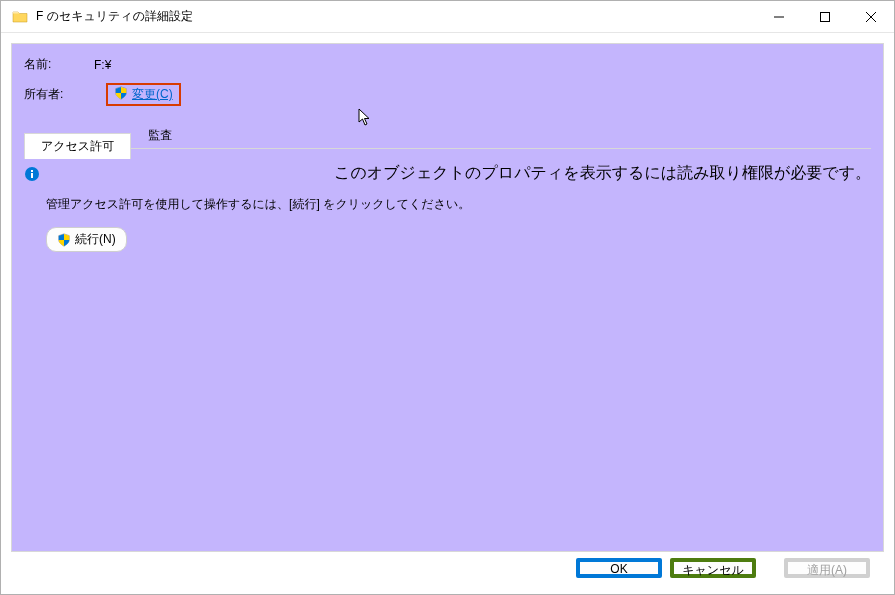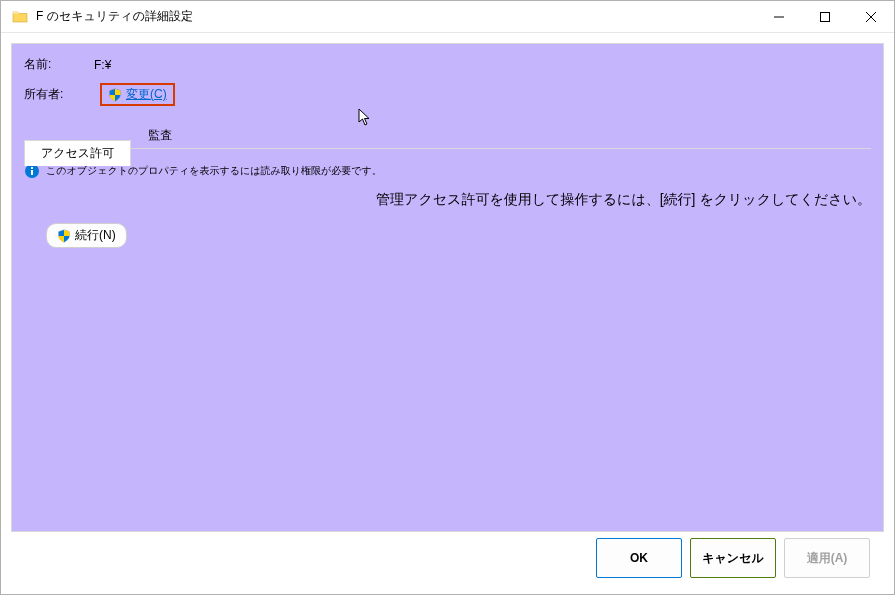--- a/index.html
+++ b/index.html
@@ -9,35 +9,35 @@
     .titlebar-icon { width: 16px; height: 16px; margin-right: 8px; }
     .titlebar-title { font-size: 12px; flex: 1; color: #000; }
     .win-controls { display: flex; }
     .win-btn { width: 46px; height: 32px; display: flex; align-items: center; justify-content: center; cursor: pointer; }
     .win-btn svg { width: 10px; height: 10px; }
     .outer-panel { flex: 1; padding: 10px 10px 6px 10px; display: flex; flex-direction: column; }
     .inner-panel { flex: 1; border: 1px solid #d8d8d8; background: #c4b5fd; padding: 12px 12px 6px 12px; position: relative; display: flex; flex-direction: column; }
     .row { display: flex; align-items: center; margin-bottom: 10px; font-size: 12px; }
     .row-label { width: 70px; color: #000; }
     .row-value { color: #000; }
-    .change-link { display: inline-flex; align-items: center; border: 2px solid #d83b01; padding: 1px 6px; margin-left: 6px; cursor: pointer; }
+    .change-link { display: inline-flex; align-items: flex-start; border: 2px solid #d83b01; padding: 1px 6px; margin-left: 12px; cursor: pointer; }
     .change-link span { color: #0066cc; text-decoration: underline; font-size: 12px; }
     .shield-spacer { width: 14px; height: 14px; margin-right: 4px; display: inline-block; }
     .tabs { display: flex; border-bottom: 1px solid #d8d8d8; margin-top: 6px; }
     .tab { padding: 4px 16px; font-size: 12px; cursor: pointer; border: 1px solid transparent; border-bottom: none; color: #000; }
-    .tab.active { border-color: #d8d8d8; background: #fff; position: relative; top: 18px; }
+    .tab.active { border-color: #d8d8d8; background: #fff; position: relative; top: 11px; }
     .tab-content { padding-top: 14px; flex: 1; }
-    .info-line { display: flex; align-items: center; font-size: 10px; margin-bottom: 12px; }
+    .info-line { display: flex; align-items: center; font-size: 16px; margin-bottom: 12px; justify-content: space-between; }
     .info-icon { width: 16px; height: 16px; margin-right: 6px; }
-    .body-text { font-size: 14px; margin: 0 0 14px 22px; text-align: right; }
+    .body-text { font-size: 12px; margin: 0 0 14px 22px; }
     .continue-btn { display: inline-flex; align-items: center; border: 1px solid #cfcfcf; background: #fdfdfd; padding: 3px 10px; font-size: 12px; margin-left: 22px; cursor: pointer; border-radius: 10px; }
     .footer { display: flex; justify-content: flex-end; gap: 8px; padding: 6px 14px 10px 0; }
-    .footer-btn { min-width: 86px; height: 40px; border: 1px solid #4d7c0f; background: #fdfdfd; font-size: 12px; border-radius: 2px; cursor: pointer; font-weight: bold; }
+    .footer-btn { min-width: 86px; height: 20px; border: 4px solid #4d7c0f; background: #fdfdfd; font-size: 12px; border-radius: 2px; cursor: pointer; }
     .footer-btn.primary { border-color: #0078d7; }
-    .footer-btn:disabled { color: #a0a0a0; border-color: #d0d0d0; cursor: default; }
+    .footer-btn:disabled { color: #a0a0a0; border-color: #d0d0d0; cursor: default; margin-left: 20px; }
     .cursor { position: absolute; left: 346px; top: 64px; pointer-events: none; }
   </style>
 </head>
 <body>
 
 <div class="window">
   <div class="titlebar">
     <span class="titlebar-icon">
       <svg viewBox="0 0 16 16">
           <path fill="#ffd75e" stroke="#c79b20" stroke-width="0.5" d="M1 3 h5 l1.5 1.5 H15 V13 H1 Z"></path>

